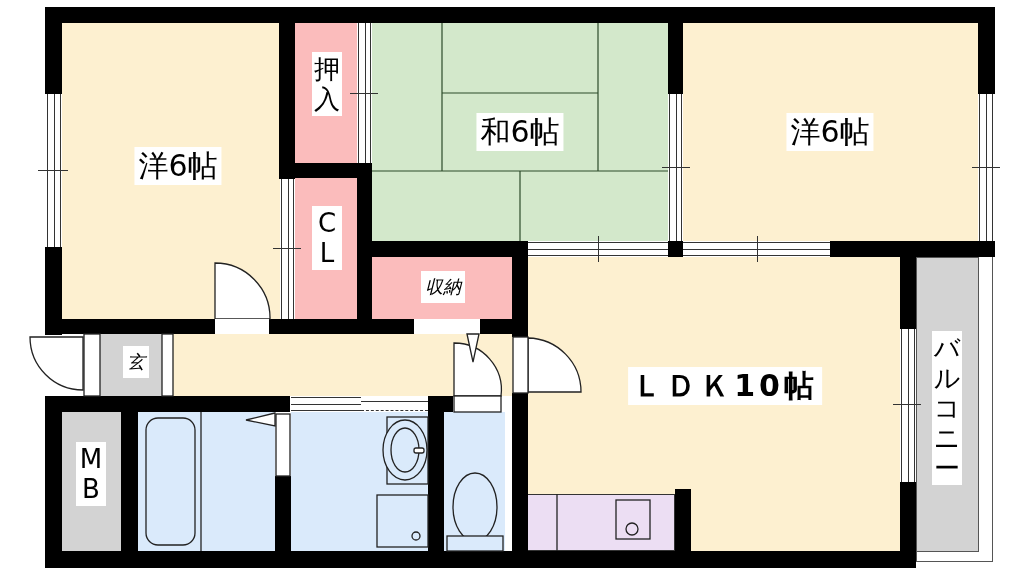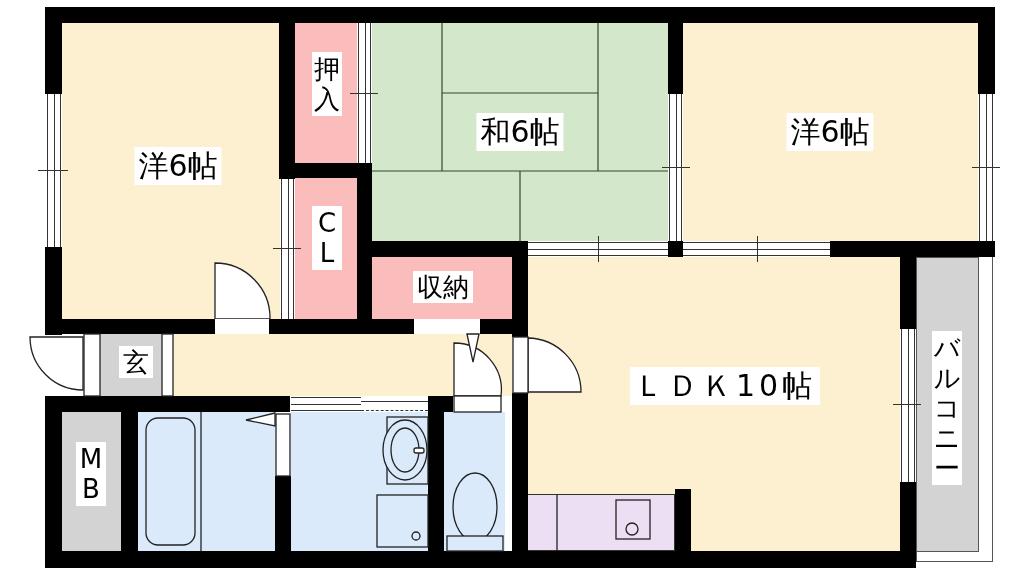--- a/index.html
+++ b/index.html
@@ -1,21 +1,21 @@
 <!DOCTYPE html>
 <html><head>
 <meta charset="utf-8">
 <style>
   html, body { margin:0; padding:0; background:#ffffff; }
   body { width:1024px; height:576px; position:relative; overflow:hidden; font-family:"DejaVu Sans","Liberation Sans",sans-serif; }
   .abs { position:absolute; box-sizing:border-box; }
   .wall { position:absolute; background:#000; }
   .room { position:absolute; box-sizing:border-box; }
   .label { position:absolute; background:#fff; color:#000; font-size:30px; line-height:38px; padding:0 4px; white-space:nowrap; transform:translate(-50%,-50%); }
-  .label.small { font-size:26px; line-height:32px; }
+  .label.small { font-size:18px; line-height:32px;font-style:italic; }
   .vlabel { position:absolute; background:#fff; color:#000; font-size:26px; line-height:30px; width:30px; text-align:center; transform:translate(-50%,-50%); word-break:break-all; padding:2px 0; }
   .win { position:absolute; background:#fff; box-sizing:border-box; }
   .win.v { border-left:1px solid #333; border-right:1px solid #333; }
   .win.v::after { content:""; position:absolute; left:50%; top:0; bottom:0; border-left:1px solid #333; }
   .win.h { border-top:1px solid #333; border-bottom:1px solid #333; }
   .win.h::after { content:""; position:absolute; top:50%; left:0; right:0; border-top:1px solid #333; }
   .tick-h { position:absolute; height:1px; background:#333; }
   .tick-v { position:absolute; width:1px; background:#333; }
   svg.ov { position:absolute; left:0; top:0; width:1024px; height:576px; pointer-events:none; }
 </style>
@@ -148,14 +148,14 @@
   <span>L</span>
 </div>
 <div class="label" style="left:520px;top:132px;">和6帖</div>
 <div class="label small" style="left:443px;top:287px;">収納</div>
 <div class="label" style="left:830px;top:132px;">洋6帖</div>
 <div class="label small" style="left:136px;top:362px;">玄</div>
 <div class="vlabel" style="left:91px;top:474px;">
   <span>M</span><br>
   <span>B</span>
 </div>
-<div class="label" style="left:725px;top:386px;letter-spacing:4px;">ＬＤＫ10帖</div>
+<div class="label" style="left:725px;top:386px;letter-spacing:4px;font-weight:bold;">ＬＤＫ10帖</div>
 <div class="vlabel" style="left:947px;top:396px;line-height:30px;margin-top:12px;">バルコニー</div>
 
 </body></html>

